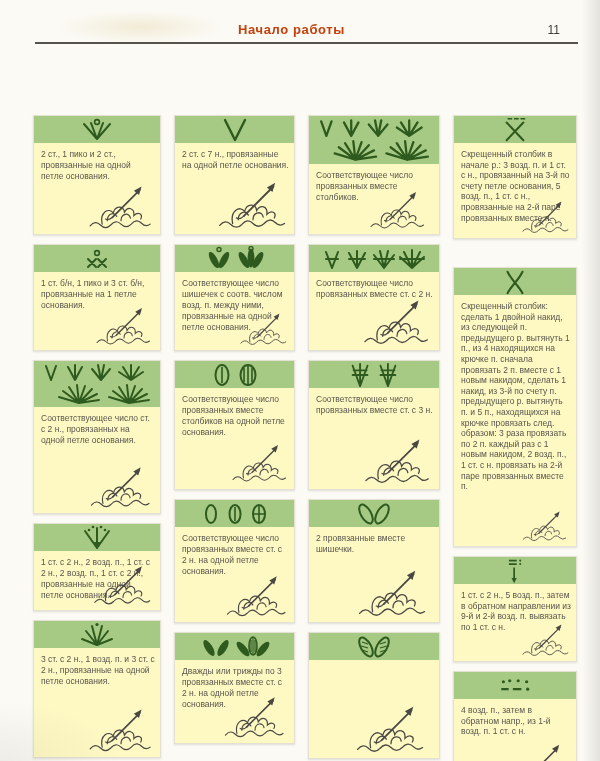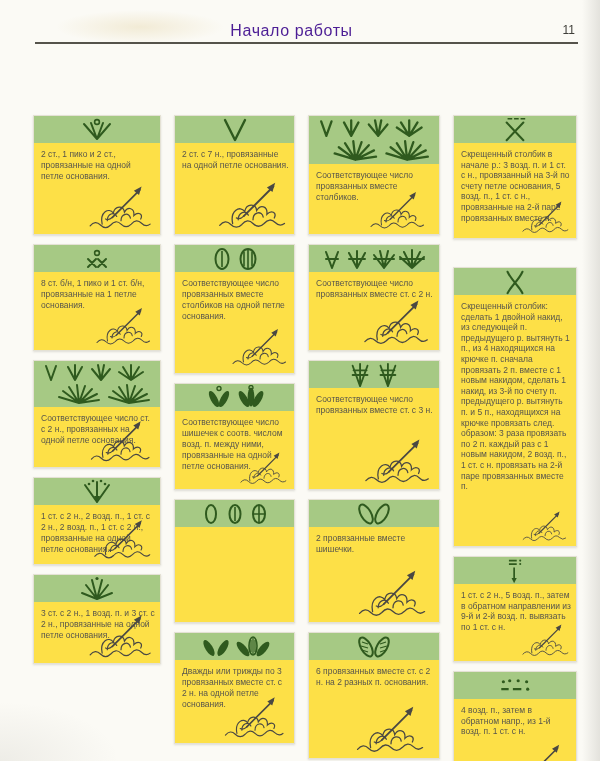--- a/index.html
+++ b/index.html
@@ -25,29 +25,29 @@
     pointer-events:none;
   }
   .smudge{
     position:absolute;left:55px;top:10px;width:170px;height:34px;border-radius:50%;
     background:radial-gradient(ellipse, rgba(214,190,120,0.25), rgba(0,0,0,0) 70%);
     pointer-events:none;
   }
   .hdr{position:absolute;top:22px;left:35px;width:543px;height:20px;}
   .hdr-title{
     position:absolute;left:0;right:30px;text-align:center;
-    font-size:16px;letter-spacing:0.6px;color:#4c1d95;
-  }
-  .hdr-num{position:absolute;right:3px;top:1px;font-size:12px;color:#3f3e39;}
+    font-size:13px;letter-spacing:0.6px;color:#c2410c;font-weight:bold;
+  }
+  .hdr-num{position:absolute;right:18px;top:1px;font-size:12px;color:#3f3e39;}
   .hdr-rule{position:absolute;top:42px;left:35px;width:543px;border-top:2px solid #55534b;}
   .grid{position:absolute;top:115px;left:33px;display:flex;gap:13px;}
   .col{display:flex;flex-direction:column;gap:9px;}
   .col-1{width:128px}.col-2{width:121px}.col-3{width:132px}.col-4{width:124px}
   .cell{
-    background:#fde047;border:1px solid #e4e1d4;
+    background:#fef9c3;border:1px solid #e4e1d4;
     box-shadow:0 1px 2px rgba(90,88,75,0.18);
     display:flex;flex-direction:column;position:relative;overflow:hidden;
   }
   .band{
     background:var(--band);flex:0 0 27px;height:27px;
     display:flex;align-items:center;justify-content:center;color:var(--sym);
   }
   .band-tall{flex:0 0 46px;height:46px;}
   .band svg{display:block;}
   .body{flex:1;position:relative;padding:6px 5px 2px 7px;}
@@ -101,28 +101,28 @@
     </div>
 
     <div class="cell" style="height:107px">
       <div class="band">
         <svg width="40" height="22" viewBox="0 0 40 20">
           <circle cx="20" cy="4" r="2.4" stroke="currentColor" stroke-width="1.6" fill="none"></circle>
           <path d="M11 10 L19 18 M19 10 L11 18 M21 10 L29 18 M29 10 L21 18" stroke="currentColor" stroke-width="2" stroke-linecap="round" fill="none"></path>
         </svg>
       </div>
       <div class="body">
-        <p class="txt">8 ст. б/н, 1 пико и 1 ст. б/н, провязанные на 1 петле основания.</p>
+        <p class="txt">1 ст. б/н, 1 пико и 3 ст. б/н, провязанные на 1 петле основания.</p>
         <svg class="sketch" width="64" height="42" viewBox="0 0 80 56">
             <use href="#sketch"></use>
           </svg>
       </div>
     </div>
 
-    <div class="cell" style="height:108px">
+    <div class="cell" style="height:154px">
       <div class="band band-tall">
         <svg width="114" height="42" viewBox="0 0 112 42">
           <path d="M10 17 L5 3 M10 17 L15 3 M34 17 L27 4 M34 17 L34 2 M34 17 L41 4 M60 17 L51 6 M60 17 L57 2 M60 17 L63 2 M60 17 L69 6 M90 17 L78 9 M90 17 L82 4 M90 17 L90 2 M90 17 L98 4 M90 17 L102 9" stroke="currentColor" stroke-width="2" stroke-linecap="round" fill="none"></path>
           <path d="M38 40 L18 34 M38 40 L22 28 M38 40 L28 24 M38 40 L36 22 M38 40 L44 23 M38 40 L51 26 M38 40 L56 31 M38 40 L58 37 M88 40 L68 34 M88 40 L72 28 M88 40 L78 24 M88 40 L86 22 M88 40 L94 23 M88 40 L101 26 M88 40 L106 31 M88 40 L108 37" stroke="currentColor" stroke-width="2" stroke-linecap="round" fill="none"></path>
         </svg>
       </div>
       <div class="body">
         <p class="txt">Соответствующее число ст. с 2 н., провязанных на одной петле основания.</p>
         <svg class="sketch" width="70" height="46" viewBox="0 0 80 56">
             <use href="#sketch"></use>
@@ -142,21 +142,21 @@
         </svg>
       </div>
       <div class="body">
         <p class="txt">1 ст. с 2 н., 2 возд. п., 1 ст. с 2 н., 2 возд. п., 1 ст. с 2 н., провязанные на одной петле основания.</p>
         <svg class="sketch" width="66" height="44" viewBox="0 0 80 56">
             <use href="#sketch"></use>
           </svg>
       </div>
     </div>
 
-    <div class="cell" style="height:90px">
+    <div class="cell" style="height:138px">
       <div class="band">
         <svg width="40" height="26" viewBox="0 0 40 26">
           <path d="M20 23 L5 17 M20 23 L9 9 M20 23 L15 4 M20 23 L25 4 M20 23 L31 9 M20 23 L35 17" stroke="currentColor" stroke-width="2" stroke-linecap="round" fill="none"></path>
           <circle cx="20" cy="2.5" r="1.6" fill="currentColor"></circle>
         </svg>
       </div>
       <div class="body">
         <p class="txt">3 ст. с 2 н., 1 возд. п. и 3 ст. с 2 н., провязанные на одной петле основания.</p>
         <svg class="sketch" width="70" height="48" viewBox="0 0 80 56">
             <use href="#sketch"></use>
@@ -169,37 +169,20 @@
 
     <div class="cell" style="height:120px">
       <div class="band">
         <svg width="30" height="24" viewBox="0 0 30 24">
           <path d="M15 22 L5 2 M15 22 L25 2" stroke="currentColor" stroke-width="2.4" stroke-linecap="round" fill="none"></path>
         </svg>
       </div>
       <div class="body">
         <p class="txt">2 ст. с 7 н., провязанные на одной петле основания.</p>
         <svg class="sketch" width="74" height="52" viewBox="0 0 80 56">
-            <use href="#sketch"></use>
-          </svg>
-      </div>
-    </div>
-
-    <div class="cell" style="height:130px">
-      <div class="band">
-        <svg width="64" height="26" viewBox="0 0 64 26">
-          <ellipse cx="19" cy="13" rx="6.5" ry="10" stroke="currentColor" stroke-width="2" fill="none"></ellipse>
-          <path d="M19 5 V21" stroke="currentColor" stroke-width="1.6"></path>
-          <ellipse cx="45" cy="13" rx="7.5" ry="10" stroke="currentColor" stroke-width="2" fill="none"></ellipse>
-          <path d="M41 6 V20 M45 4 V22 M49 6 V20" stroke="currentColor" stroke-width="1.6"></path>
-        </svg>
-      </div>
-      <div class="body">
-        <p class="txt">Соответствующее число провязанных вместе столбиков на одной петле основания.</p>
-        <svg class="sketch" width="60" height="46" viewBox="0 0 80 56">
             <use href="#sketch"></use>
           </svg>
       </div>
     </div>
 
     <div class="cell" style="height:107px">
       <div class="band">
         <svg width="74" height="26" viewBox="0 0 72 26">
           <ellipse cx="15" cy="14" rx="3.4" ry="9" transform="rotate(-28 15 14)" fill="currentColor"></ellipse>
           <ellipse cx="25" cy="14" rx="3.4" ry="9" transform="rotate(28 25 14)" fill="currentColor"></ellipse>
@@ -211,29 +194,52 @@
         </svg>
       </div>
       <div class="body">
         <p class="txt">Соответствующее число шишечек с соотв. числом возд. п. между ними, провязанные на одной петле основания.</p>
         <svg class="sketch sketch-sm" viewBox="0 0 80 56">
             <use href="#sketch"></use>
           </svg>
       </div>
     </div>
 
+    <div class="cell" style="height:130px">
+      <div class="band">
+        <svg width="64" height="26" viewBox="0 0 64 26">
+          <ellipse cx="19" cy="13" rx="6.5" ry="10" stroke="currentColor" stroke-width="2" fill="none"></ellipse>
+          <path d="M19 5 V21" stroke="currentColor" stroke-width="1.6"></path>
+          <ellipse cx="45" cy="13" rx="7.5" ry="10" stroke="currentColor" stroke-width="2" fill="none"></ellipse>
+          <path d="M41 6 V20 M45 4 V22 M49 6 V20" stroke="currentColor" stroke-width="1.6"></path>
+        </svg>
+      </div>
+      <div class="body">
+        <p class="txt">Соответствующее число провязанных вместе столбиков на одной петле основания.</p>
+        <svg class="sketch" width="60" height="46" viewBox="0 0 80 56">
+            <use href="#sketch"></use>
+          </svg>
+      </div>
+    </div>
+
     <div class="cell" style="height:124px">
       <div class="band">
         <svg width="74" height="24" viewBox="0 0 72 24">
           <ellipse cx="12" cy="12" rx="5" ry="9" stroke="currentColor" stroke-width="2" fill="none"></ellipse>
           <ellipse cx="36" cy="12" rx="5.5" ry="9" stroke="currentColor" stroke-width="2" fill="none"></ellipse>
           <path d="M36 5 V19" stroke="currentColor" stroke-width="1.6"></path>
           <ellipse cx="60" cy="12" rx="6" ry="9" stroke="currentColor" stroke-width="2" fill="none"></ellipse>
           <path d="M60 4 V20 M54 12 H66" stroke="currentColor" stroke-width="1.6"></path>
         </svg>
+      </div>
+      <div class="body">
+        <p class="txt">Соответствующее число провязанных вместе ст. с 2 н. на одной петле основания.</p>
+        <svg class="sketch" width="66" height="46" viewBox="0 0 80 56">
+            <use href="#sketch"></use>
+          </svg>
       </div>
     </div>
 
     <div class="cell" style="height:112px">
       <div class="band">
         <svg width="82" height="26" viewBox="0 0 80 26">
           <ellipse cx="14" cy="14" rx="3.6" ry="9" transform="rotate(-32 14 14)" fill="currentColor"></ellipse>
           <ellipse cx="28" cy="14" rx="3.6" ry="9" transform="rotate(32 28 14)" fill="currentColor"></ellipse>
           <ellipse cx="48" cy="15" rx="3.6" ry="9" transform="rotate(-40 48 15)" fill="currentColor"></ellipse>
           <ellipse cx="68" cy="15" rx="3.6" ry="9" transform="rotate(40 68 15)" fill="currentColor"></ellipse>
@@ -312,21 +318,20 @@
 
     <div class="cell" style="height:127px">
       <div class="band">
         <svg width="48" height="26" viewBox="0 0 48 26">
           <ellipse cx="16" cy="13" rx="5" ry="10.5" transform="rotate(-30 16 13)" stroke="currentColor" stroke-width="2" fill="none"></ellipse>
           <ellipse cx="32" cy="13" rx="5" ry="10.5" transform="rotate(30 32 13)" stroke="currentColor" stroke-width="2" fill="none"></ellipse>
           <path d="M12 8 L18 10 M11 12 L18 14 M12 16 L18 18 M30 10 L36 8 M30 14 L37 12 M30 18 L36 16" stroke="currentColor" stroke-width="1.3"></path>
         </svg>
       </div>
       <div class="body">
-        <p class="txt">6 провязанных вместе ст. с 2 н. на 2 разных п. основания.</p>
         <svg class="sketch" width="88" height="52" viewBox="0 0 80 56">
             <use href="#sketch"></use>
           </svg>
       </div>
     </div>
   </div>
 
   <div class="col col-4">
 
     <div class="cell" style="height:124px">

